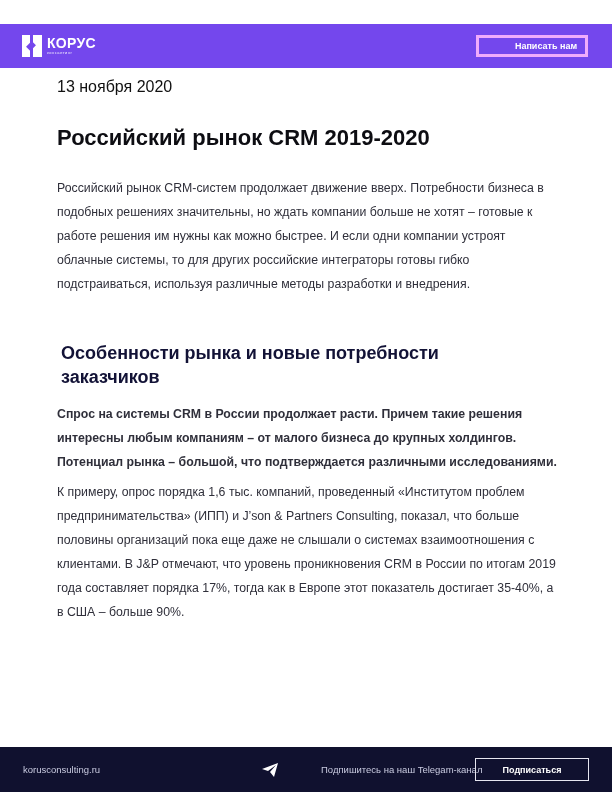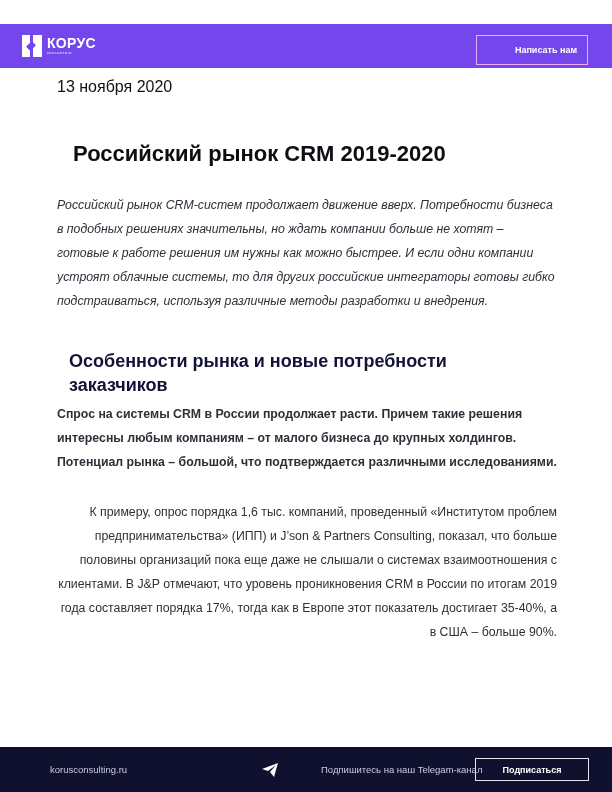--- a/index.html
+++ b/index.html
@@ -6,30 +6,30 @@
   body{width:612px;height:792px;position:relative;background:#ffffff;font-family:"Liberation Sans",sans-serif;overflow:hidden;}
   .header{position:absolute;left:0;top:0;width:612px;height:44px;background:#7447ed;margin-top:24px;}
   .logo{position:absolute;left:22px;top:11px;display:flex;align-items:center;}
   .logo-mark{width:20px;height:22px;position:relative;}
   .logo-mark .l{position:absolute;left:0;top:0;width:8px;height:22px;background:#fff;}
   .logo-mark .r{position:absolute;left:11px;top:0;width:9px;height:22px;background:#fff;}
   .logo-mark .notch{position:absolute;left:6px;top:7px;width:6px;height:8px;background:#7447ed;transform:rotate(45deg);}
   .logo-text{margin-left:5px;display:flex;flex-direction:column;}
   .logo-name{color:#fff;font-weight:bold;font-size:14px;line-height:14px;letter-spacing:0.3px;}
   .logo-sub{color:#fff;font-size:4px;line-height:6px;letter-spacing:0.5px;opacity:0.9;}
-  .write-btn{position:absolute;left:476px;top:11px;width:112px;height:30px;border:1px solid #f0abfc;box-sizing:border-box;color:#fff;font-size:9px;font-weight:bold;display:flex;align-items:center;justify-content:center;padding-left:28px;}
+  .write-btn{position:absolute;left:476px;top:11px;width:112px;height:22px;border:3px solid #f0abfc;box-sizing:border-box;color:#fff;font-size:9px;font-weight:bold;display:flex;align-items:center;justify-content:center;padding-left:28px;}
   .date{position:absolute;left:57px;top:78px;font-size:16px;color:#111;}
-  .title{position:absolute;left:57px;top:125px;font-size:22px;font-weight:bold;color:#0d0d12;margin:16px;}
+  .title{position:absolute;left:57px;top:125px;font-size:22px;font-weight:bold;color:#0d0d12;margin:0;}
   .para{position:absolute;left:57px;width:500px;font-size:12.3px;line-height:24px;color:#2f2f3a;margin:0;}
-  .p1{top:193px;font-style:italic;}
-  .h2{position:absolute;left:57px;top:337px;width:460px;font-size:18px;line-height:24px;font-weight:bold;color:#121236;margin:12px;}
+  .p1{top:176px;}
+  .h2{position:absolute;left:57px;top:337px;width:460px;font-size:18px;line-height:24px;font-weight:bold;color:#121236;margin:4px;}
   .p2{top:402px;font-weight:bold;}
-  .p3{top:500px;text-align:right;}
+  .p3{top:480px;}
   .footer{position:absolute;left:0;top:747px;width:612px;height:45px;background:#10112f;}
-  .site{position:absolute;left:23px;top:17px;color:#c9cbe0;font-size:9.5px;margin-left:27px;}
+  .site{position:absolute;left:23px;top:17px;color:#c9cbe0;font-size:9.5px;}
   .tg-icon{position:absolute;left:262px;top:16px;width:16px;height:14px;}
   .tg-text{position:absolute;left:286px;top:17px;color:#c9cbe0;font-size:9.5px;margin-left:35px;}
   .sub-btn{position:absolute;left:475px;top:11px;width:114px;height:23px;border:1px solid #e6e6f0;box-sizing:border-box;color:#fff;font-size:9px;font-weight:bold;display:flex;align-items:center;justify-content:center;}
 </style>
 </head>
 <body>
 
 <div class="header">
   <div class="logo">
     <div class="logo-mark">

